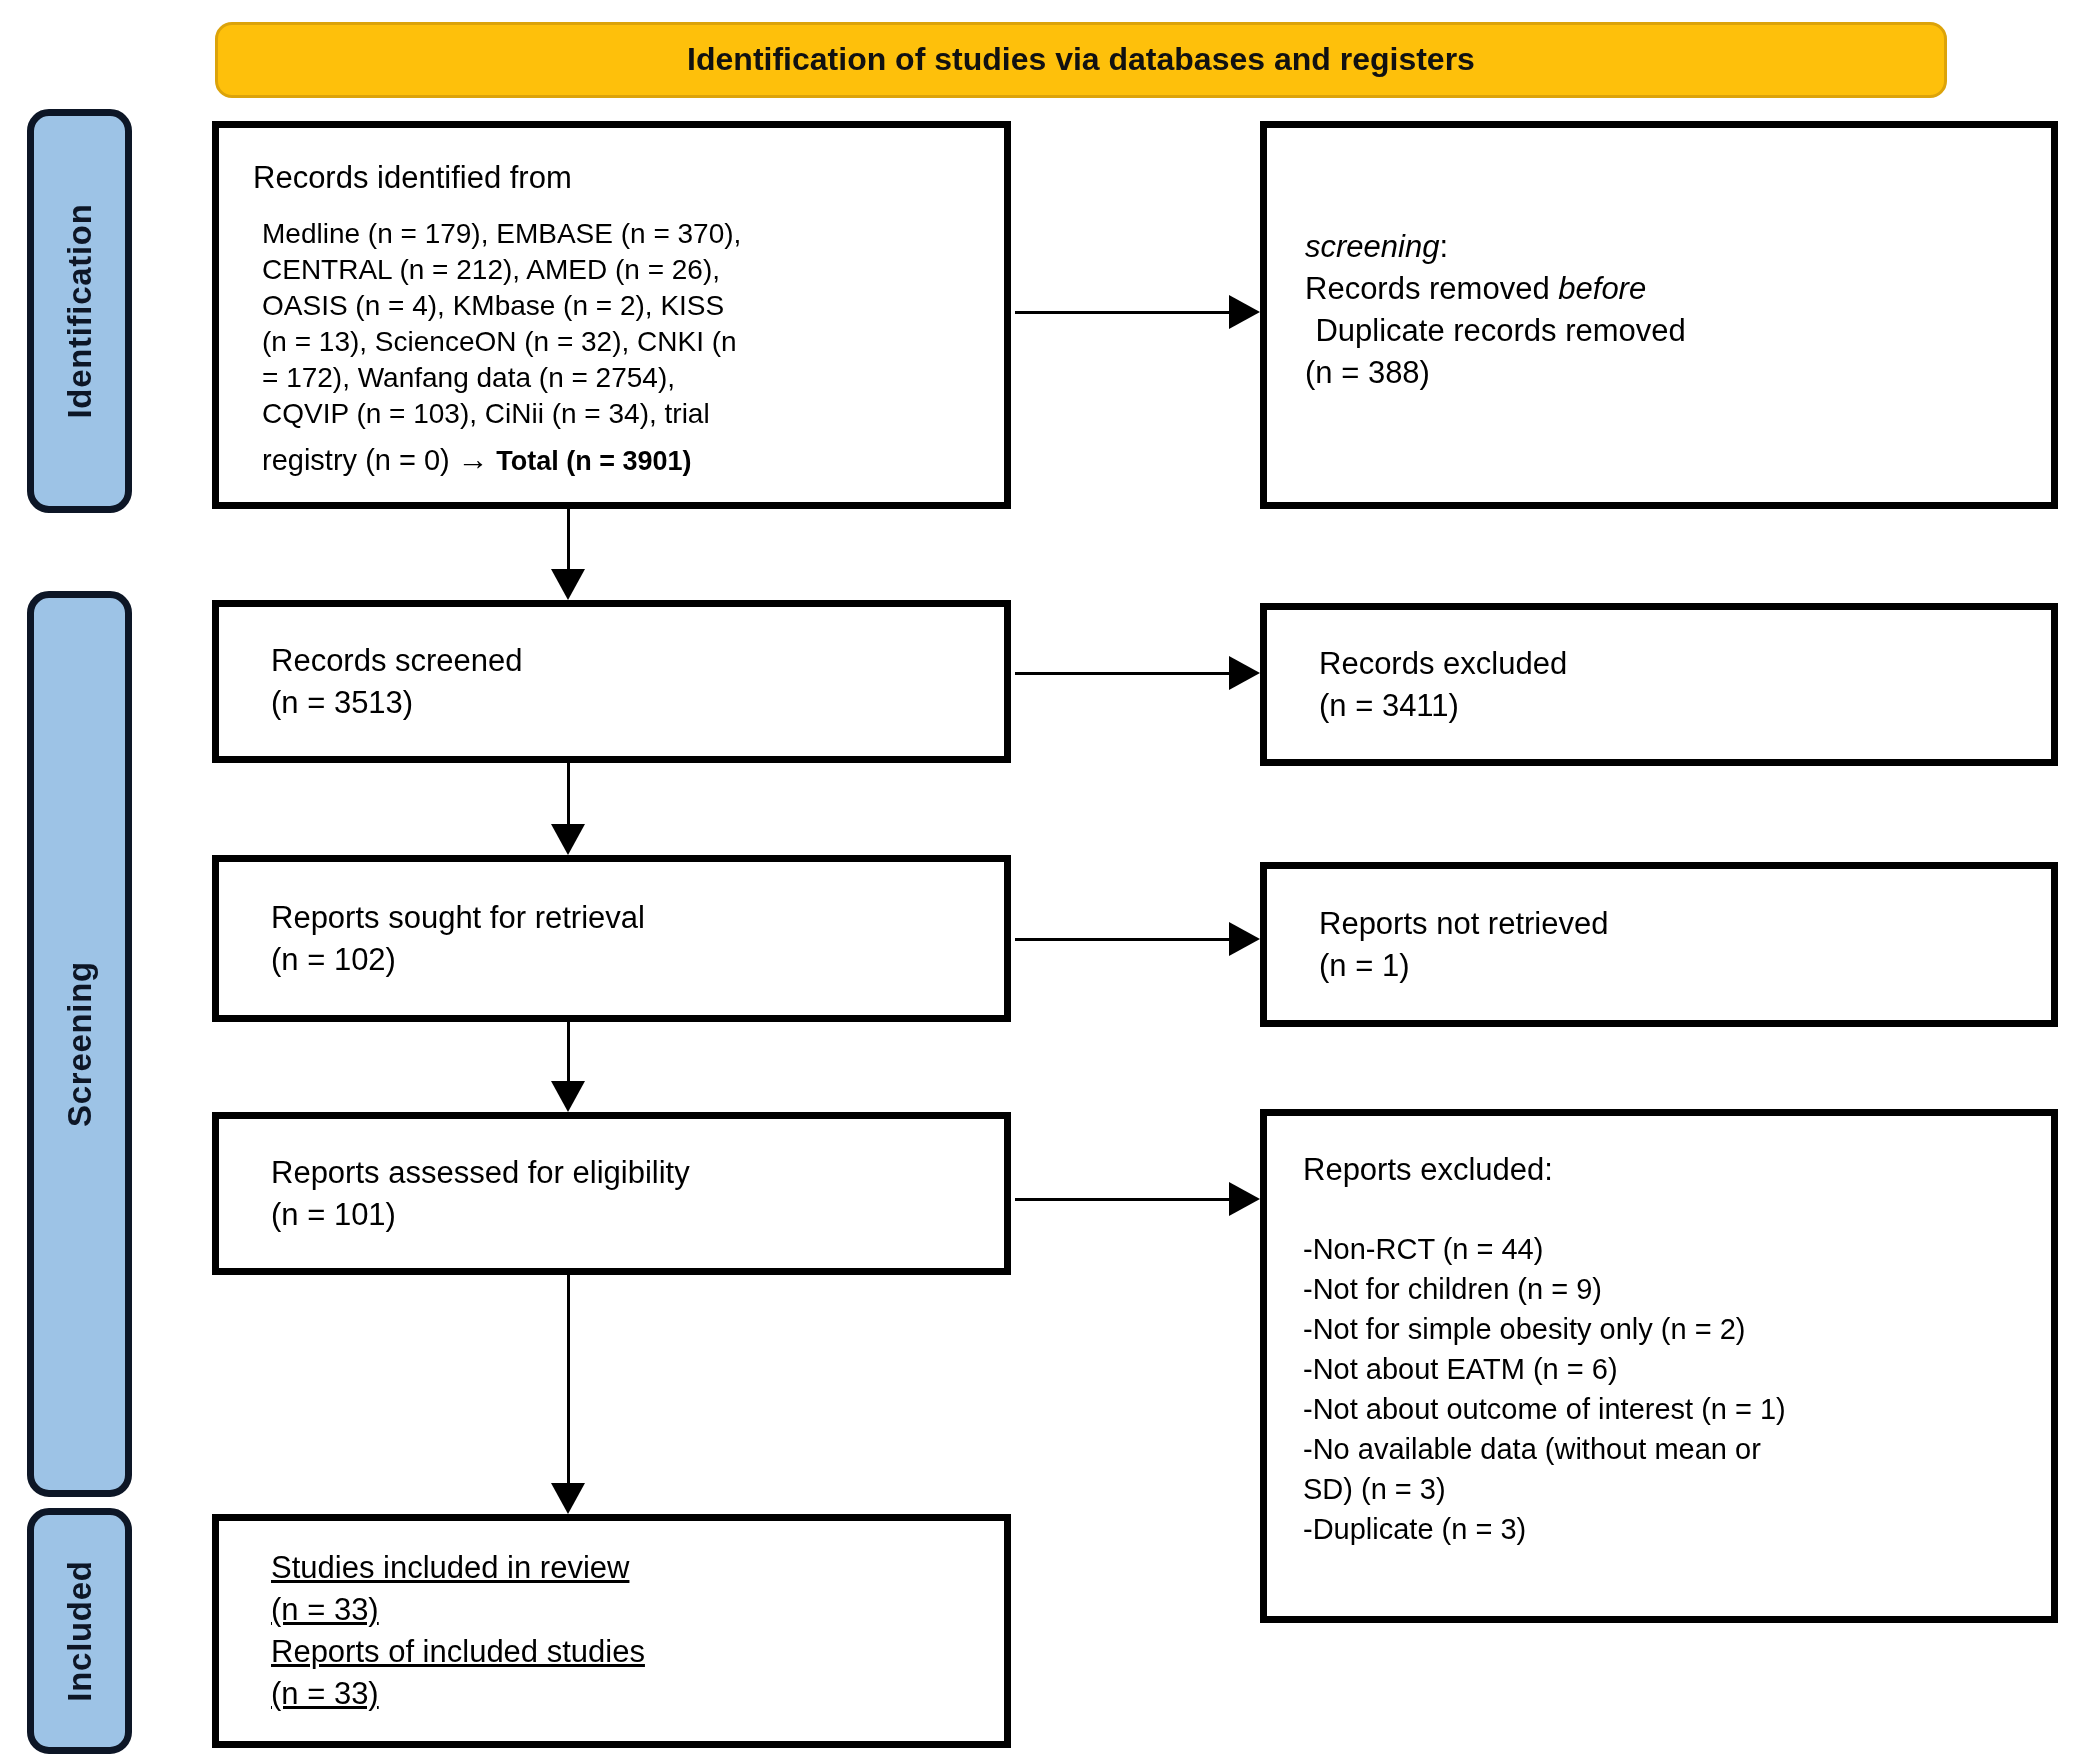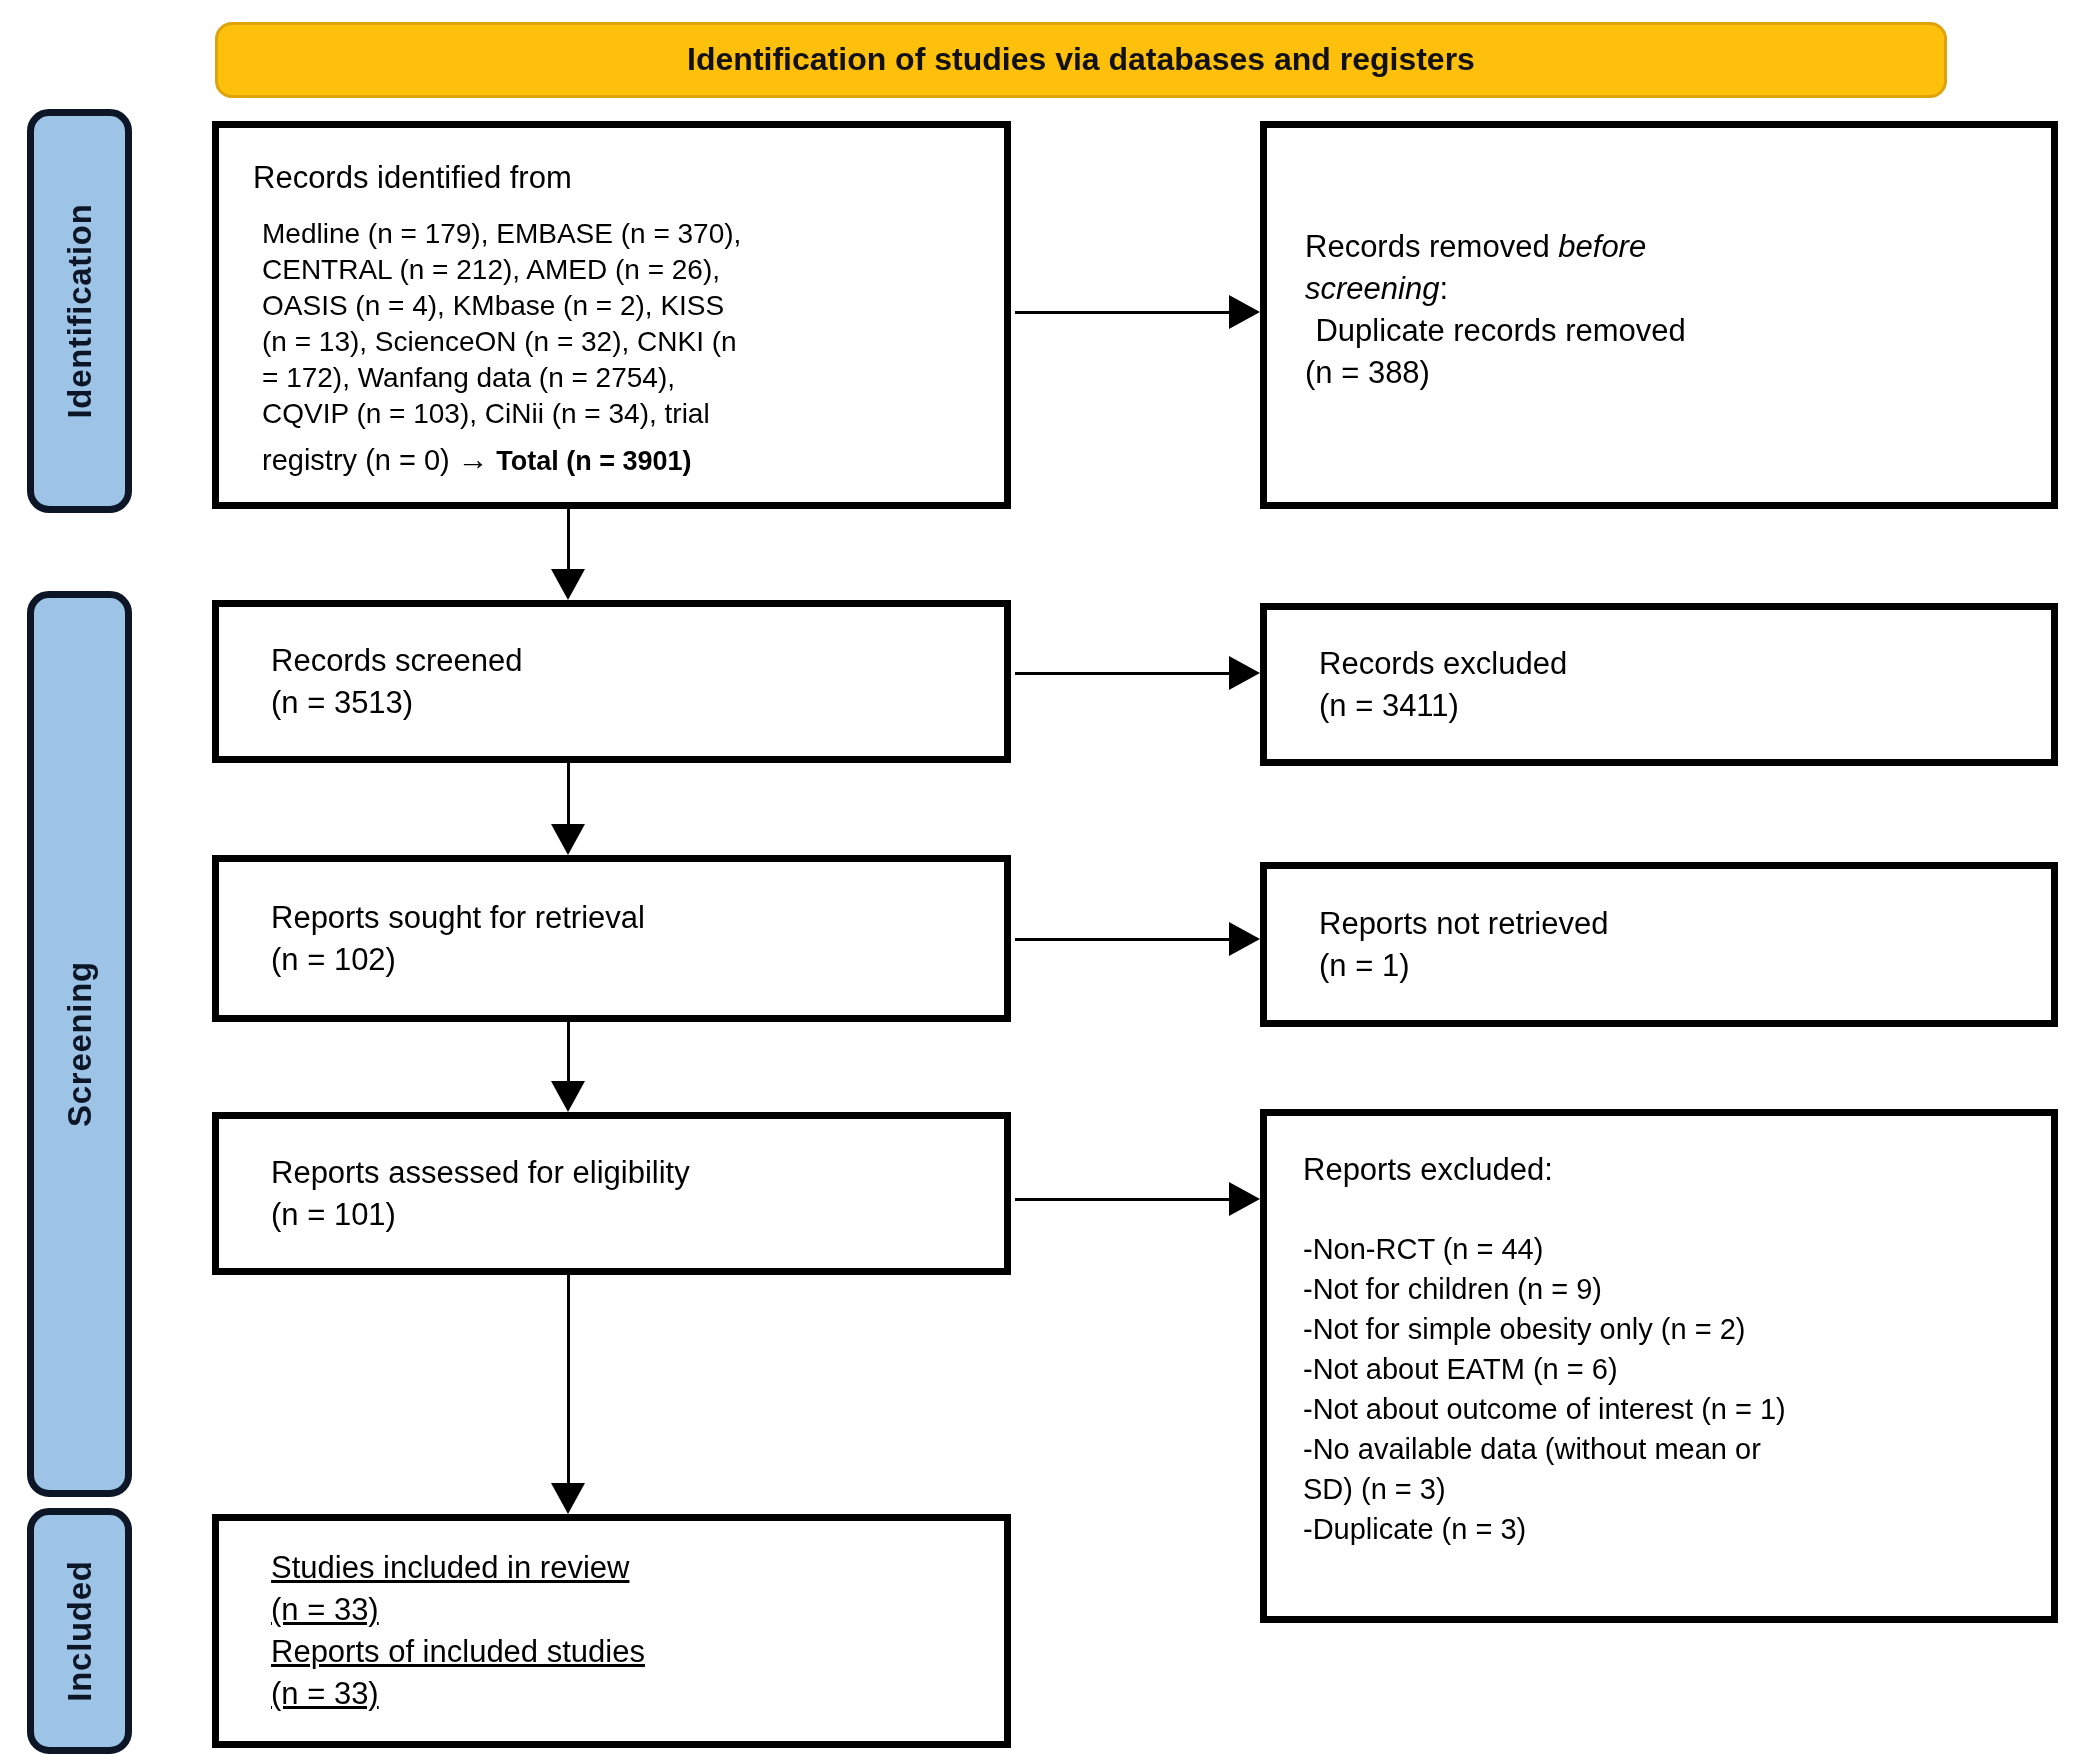--- a/index.html
+++ b/index.html
@@ -133,24 +133,24 @@
       <div>= 172), Wanfang data (n = 2754),</div>
       <div>CQVIP (n = 103), CiNii (n = 34), trial</div>
     </div>
     <div class="total-line">
       <span>registry (n = 0) </span><span class="arrow-glyph">→</span><b> Total (n = 3901)</b>
     </div>
   </div>
 
   <div class="node col-r n-removed t-46">
     <div>
+      <span class="italic">screening</span><span>:</span>
+    </div>
+    <div>
       <span>Records removed </span><span class="italic">before</span>
-    </div>
-    <div>
-      <span class="italic">screening</span><span>:</span>
     </div>
     <div class="indent">Duplicate records removed</div>
     <div>(n = 388)</div>
   </div>
 
   <div class="node col-l n-screened vcenter t-46">
     <div>Records screened</div>
     <div>(n = 3513)</div>
   </div>
   <div class="node col-r n-excluded vcenter t-46">

